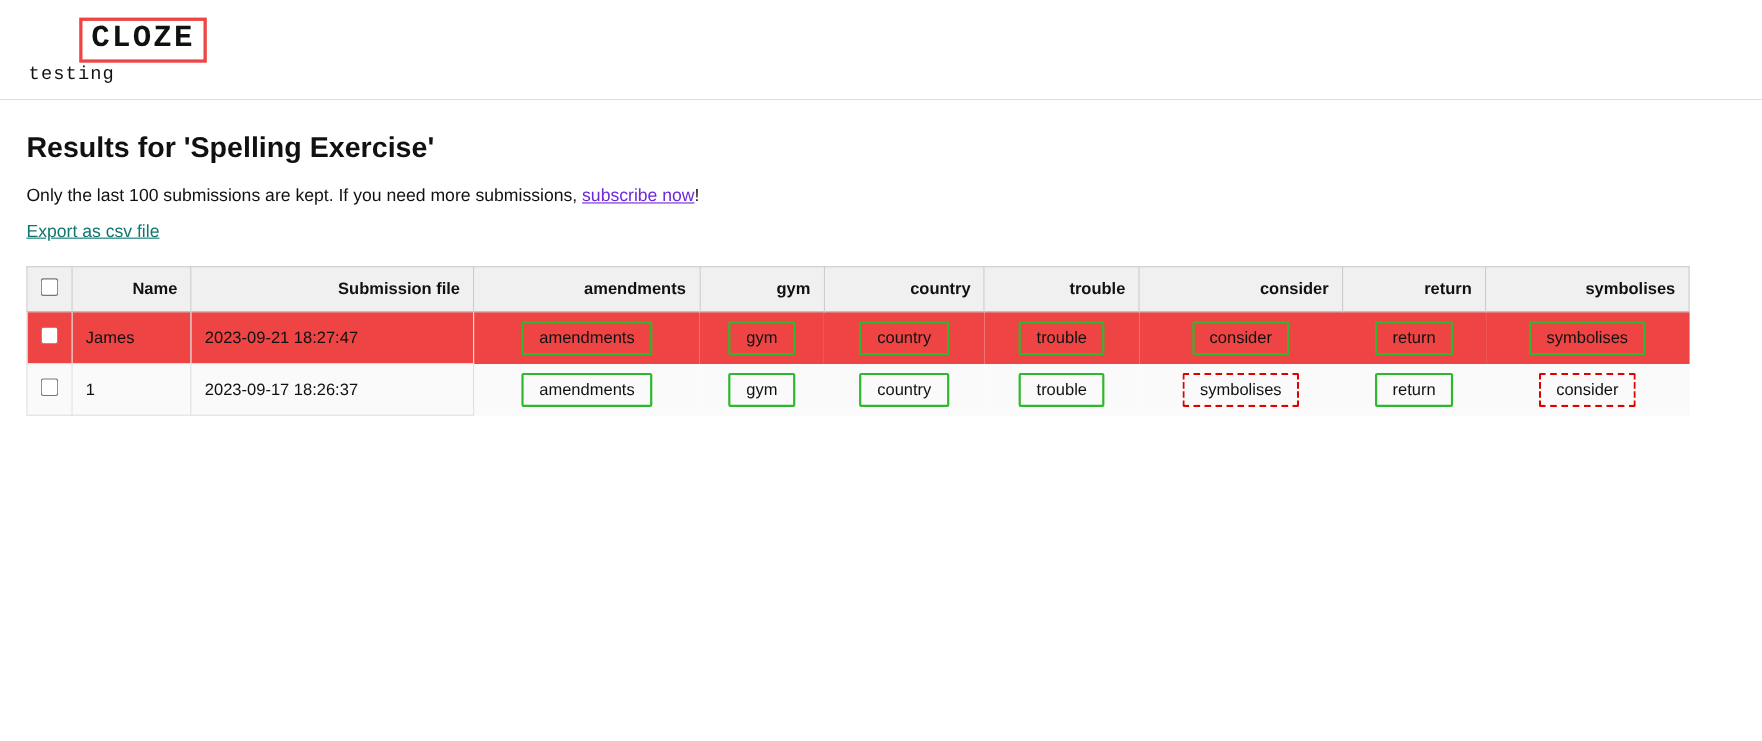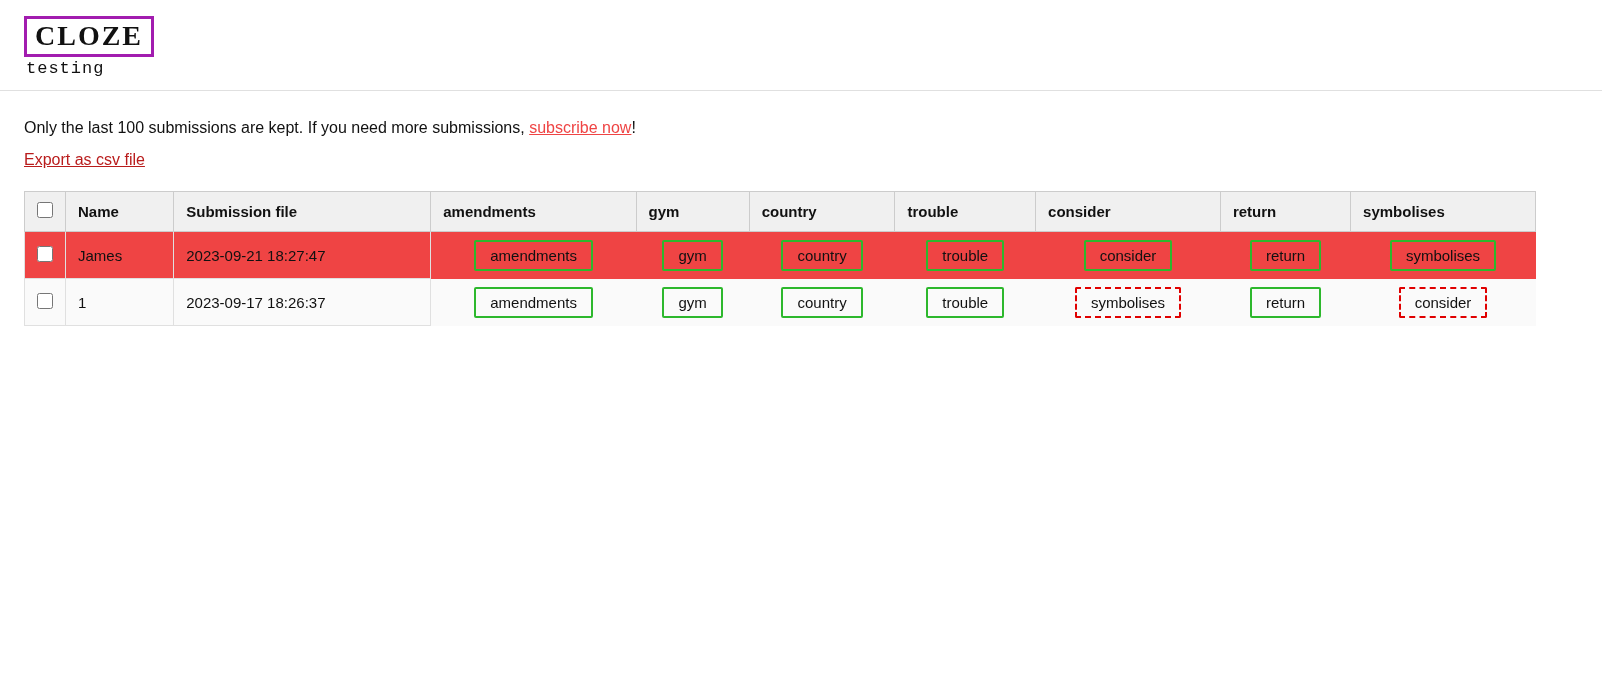--- a/index.html
+++ b/index.html
@@ -15,26 +15,27 @@
       border-bottom: 1px solid #e0e0e0;
     }
 
     .logo-box {
       display: inline-block;
     }
 
     .logo-cloze {
       font-size: 28px;
       font-weight: 900;
-      font-family: Liberation Serif, serif;
+      font-family: Liberation Mono, monospace;
       letter-spacing: 2px;
-      border: 3px solid #a21caf;
+      border: 3px solid #ef4444;
       padding: 2px 8px;
       display: inline-block;
       line-height: 1.1;
+      margin-left: 48px;
     }
 
     .logo-testing {
       font-family: 'Courier New', Courier, monospace;
       font-size: 17px;
       font-weight: 400;
       display: block;
       letter-spacing: 1px;
       margin-top: 2px;
       padding-left: 2px;
@@ -51,48 +52,48 @@
       margin-bottom: 20px;
     }
 
     .info-text {
       font-size: 16px;
       margin-bottom: 14px;
       color: #111;
     }
 
     .info-text a {
-      color: #ef4444;
+      color: #6d28d9;
       text-decoration: underline;
     }
 
     .export-link {
       font-size: 16px;
-      color: #b91c1c;
+      color: #0f766e;
       text-decoration: underline;
       cursor: pointer;
       display: inline-block;
       margin-bottom: 22px;
       text-align: center;
     }
 
     .results-table {
       width: 100%;
       border-collapse: collapse;
       font-size: 15px;
     }
 
     .results-table thead tr {
       background: #f0f0f0;
     }
 
     .results-table th {
       padding: 10px 12px;
       font-weight: 700;
-      text-align: left;
+      text-align: right;
       border: 1px solid #ccc;
       white-space: nowrap;
     }
 
     .results-table td {
       padding: 10px 12px;
       text-align: left;
       border: 1px solid #e0e0e0;
       white-space: nowrap;
     }
@@ -147,20 +148,21 @@
 <body>
 
 <div class="header">
   <div class="logo-box">
     <span class="logo-cloze">CLOZE</span>
     <span class="logo-testing">testing</span>
   </div>
 </div>
 
 <div class="main-content">
+  <h1 class="page-title">Results for 'Spelling Exercise'</h1>
 
   <p class="info-text">
     <span>Only the last 100 submissions are kept. If you need more submissions, </span><a href="#">subscribe now</a><span>!</span>
   </p>
 
   <a href="#" class="export-link">Export as csv file</a>
 
   <table class="results-table">
     <thead>
       <tr>

